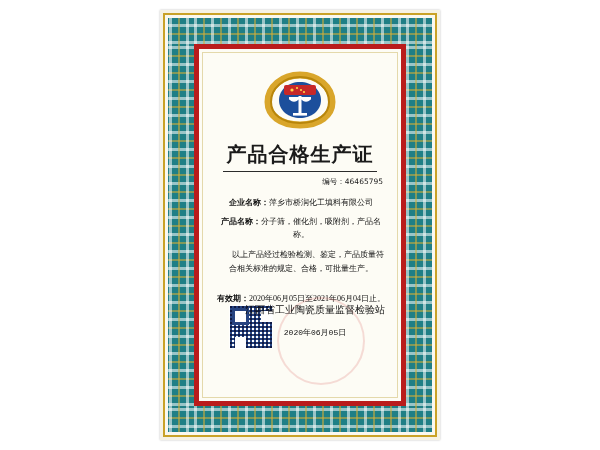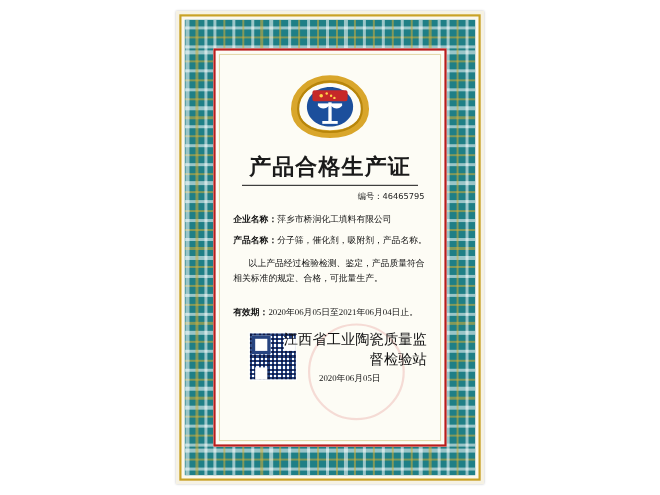--- a/index.html
+++ b/index.html
@@ -69,21 +69,21 @@
     mask-composite: exclude;
     border: 26px solid transparent;
     padding: 0;
   }
   
   .cert-inner {
     position: absolute;
     left: 34px; top: 34px;
     width: 212px; height: 362px;
     background: #fdfcf5;
-    border: 2px solid #b91c1c;
+    border: 5px solid #b91c1c;
     box-sizing: border-box;
   }
   .cert-inner2 {
     position: absolute;
     left: 3px; top: 3px; right: 3px; bottom: 3px;
     border: 1px solid #e4d9ab;
   }
   
   .emblem {
     position: absolute;
@@ -125,20 +125,21 @@
   }
   .body {
     position: absolute;
     top: 148px;
     left: 16px;
     right: 14px;
     font-family: "DejaVu Sans", sans-serif;
     font-size: 8px;
     color: #111;
     line-height: 1.55;
+    text-align: center;
   }
   .row { margin-bottom: 7px; }
   .row b { font-weight: 700; }
   .para {
     margin-top: 0;
     margin-bottom: 7px;
     text-indent: 14px;
     line-height: 1.7;
   }
   .valid { margin-top: 18px; font-family: Liberation Serif, serif; }
@@ -171,30 +172,30 @@
     border: 3px solid #1b3a7a;
     background: #fff;
     box-shadow: 26px 0 0 -3px #fff, 0 26px 0 -3px #fff;
   }
   .issuer {
     position: absolute;
     right: 2px;
     top: 2px;
     text-align: right;
     font-family: Liberation Serif, serif;
-    font-size: 13px;
+    font-size: 10px;
     color: #111;
     width: 140px;
   }
   .issue-date {
     position: absolute;
     right: 10px;
-    top: 40px;
+    top: 26px;
     text-align: center;
-    font-family: Liberation Serif, serif;
+    font-family: Liberation Mono, monospace;
     font-size: 8px;
     color: #111;
     width: 124px;
     padding-left: 46px;
   }
   
   .seal {
     position: absolute;
     right: 22px;
     top: -4px;

